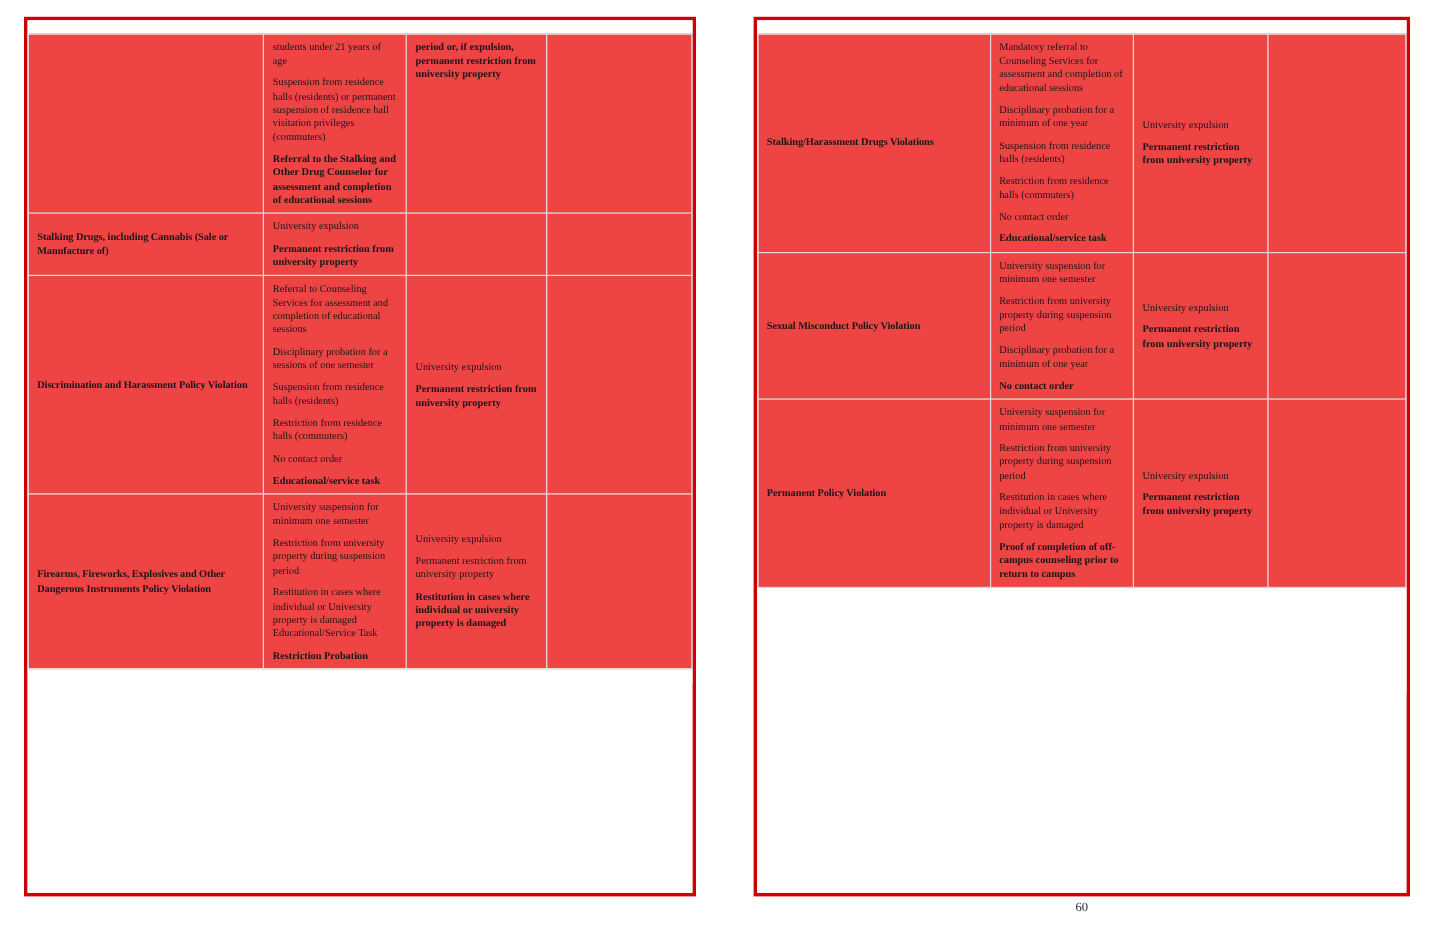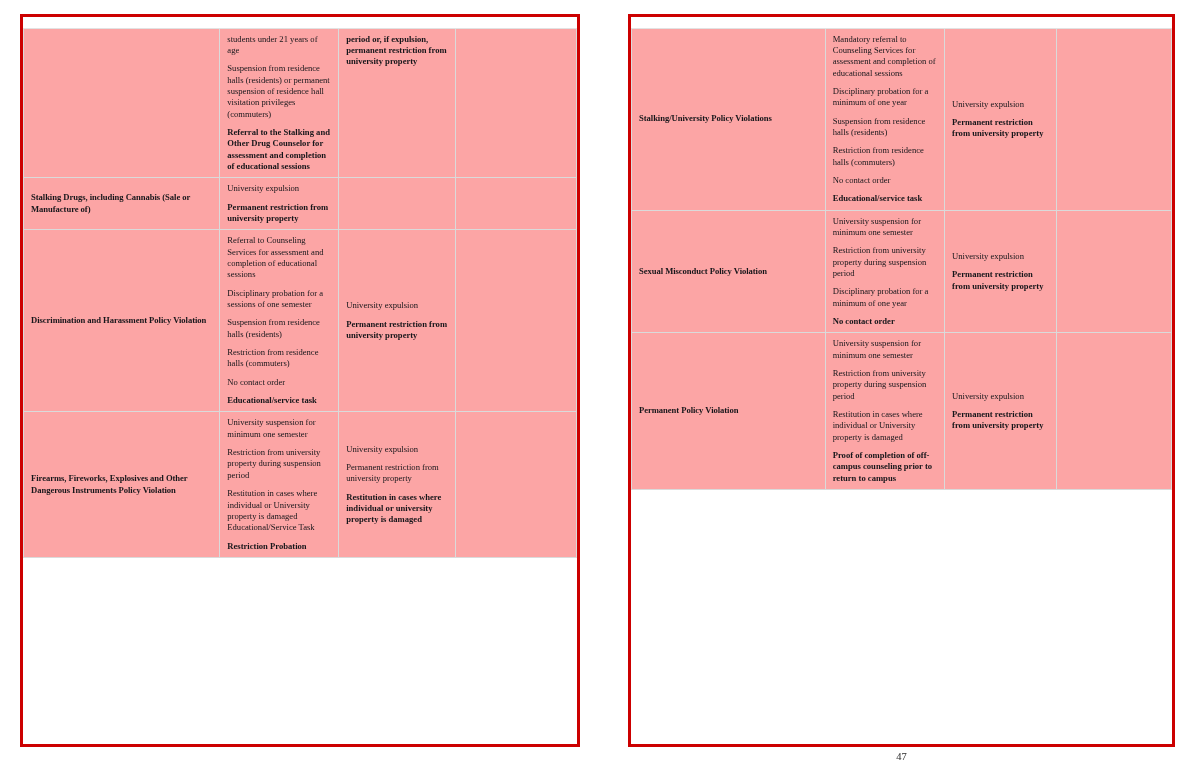--- a/index.html
+++ b/index.html
@@ -41,21 +41,21 @@
     width: 100%;
     table-layout: fixed;
     font-size: 8.6px;
     line-height: 1.32;
     color: #16161a;
   }
   table.sanctions td {
     border: 1px solid #dadada;
     vertical-align: middle;
     padding: 5px 7px;
-    background: #fca5a5;
+    background: #ef4444;
   }
   .col-violation { width: 35.6%; }
   .col-a { width: 21.5%; }
   .col-b { width: 21.0%; }
   .col-c { width: 21.9%; }
 
   
   .page-left  .col-violation { width: 35.5%; }
   .page-left  .col-a { width: 21.5%; }
   .page-left  .col-b { width: 21.2%; }
@@ -245,21 +245,21 @@
         <tbody>
           <tr class="header-strip">
             <td></td>
               <td></td>
             <td></td>
               <td></td>
           </tr>
 
           <tr>
             <td class="cell-gray">
-              <div class="violation-name">Stalking/University Policy Violations</div>
+              <div class="violation-name">Stalking/Harassment Drugs Violations</div>
             </td>
             <td class="cell-white">
               <div class="sanction-list">
                 <div class="sanction-item">Mandatory referral to Counseling Services for assessment and completion of educational sessions</div>
                 <div class="sanction-item">Disciplinary probation for a minimum of one year</div>
                 <div class="sanction-item">Suspension from residence halls (residents)</div>
                 <div class="sanction-item">Restriction from residence halls (commuters)</div>
                 <div class="sanction-item">No contact order</div>
                 <div class="sanction-item">Educational/service task</div>
               </div>
@@ -319,15 +319,15 @@
             <td style="height:88px"></td>
             <td></td>
             <td></td>
             <td></td>
           </tr>
         </tbody>
       </table>
     </div>
   </div>
 
-  <div class="page-number page-number-right">47</div>
+  <div class="page-number page-number-right">60</div>
 
 </div>
 
 </body></html>

